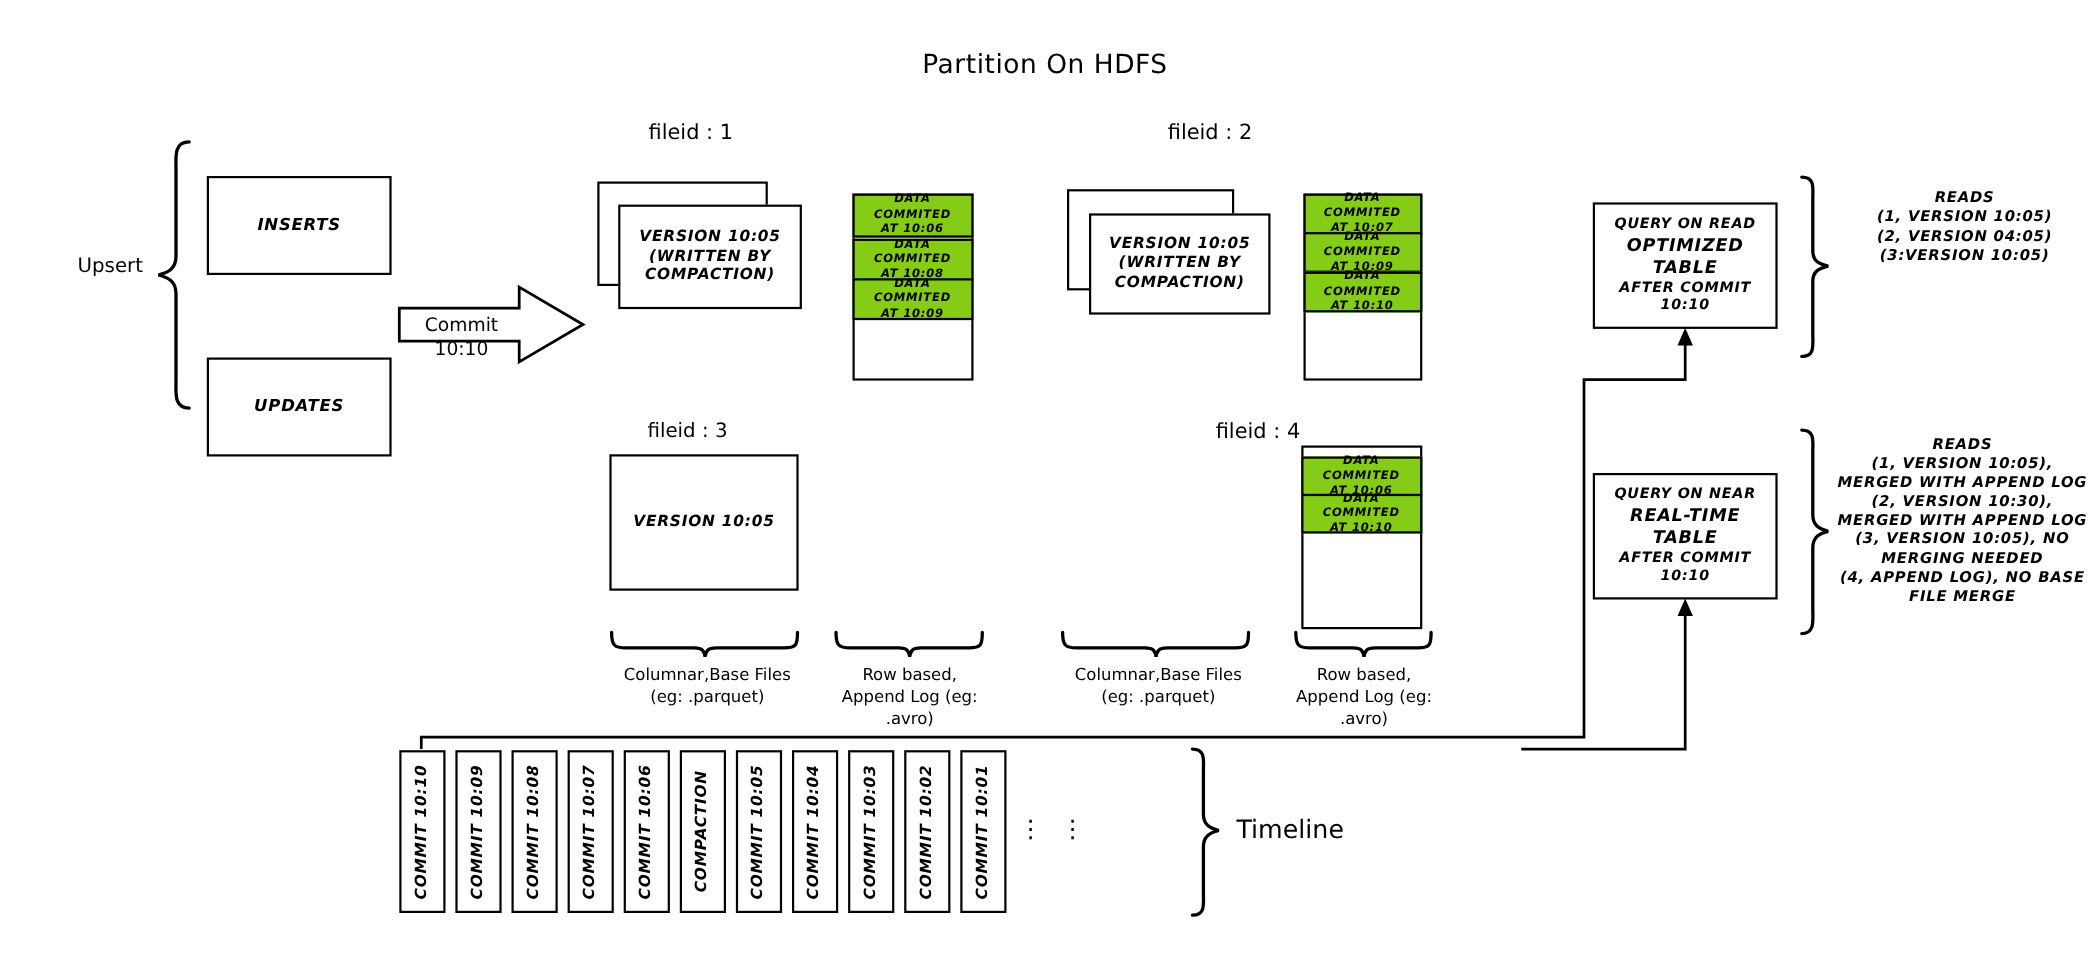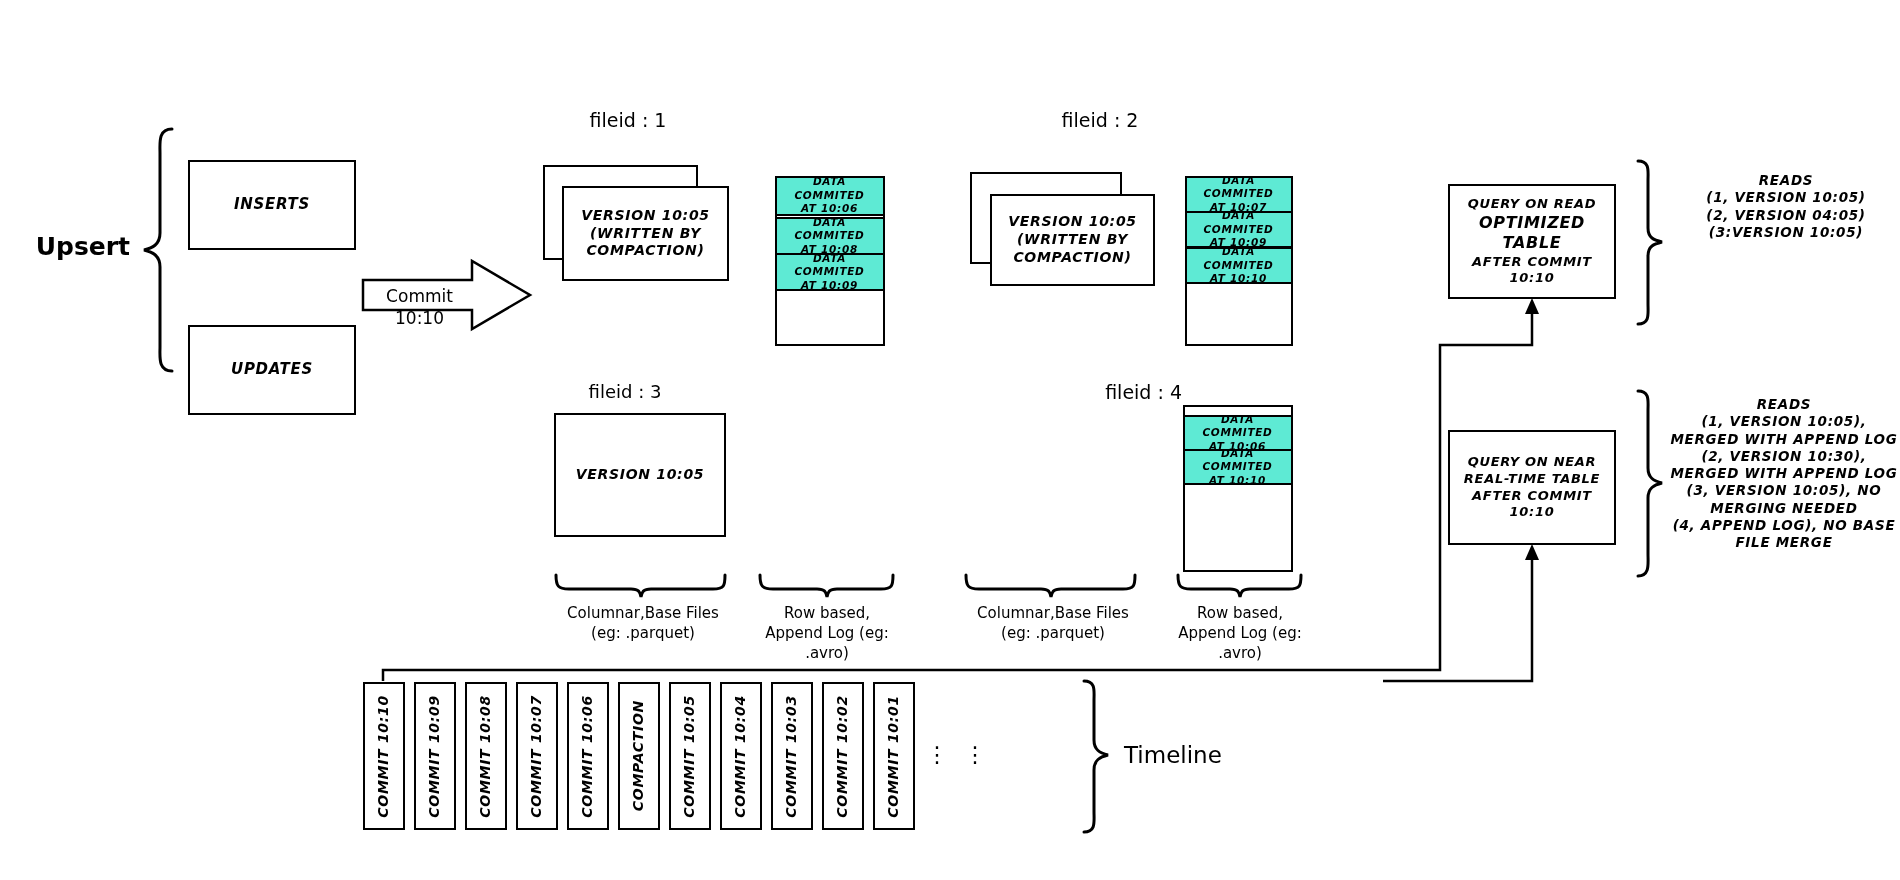--- a/index.html
+++ b/index.html
@@ -11,35 +11,36 @@
   
   .title{font-size:24px;letter-spacing:.5px;text-align:center;font-family:"DejaVu Sans", sans-serif;}
   .hand{font-family:"DejaVu Sans", sans-serif;font-weight:bold;font-style:italic;
         letter-spacing:.7px;text-align:center;line-height:1.28;}
   .plain{font-family:"DejaVu Sans", sans-serif;text-align:center;line-height:1.32;}
 
   .box{border:2.5px solid #000;background:#fff;display:flex;align-items:center;
        justify-content:center;}
   .boxq{border:2.5px solid #000;background:#fff;display:flex;align-items:center;
         justify-content:center;}
-  .logcell{border:2.5px solid #000;background:#5eead4;display:flex;align-items:center;
+  .logcell{border:2.5px solid #000;background:#84cc16;display:flex;align-items:center;
            justify-content:center;box-sizing:border-box;}
   .logframe{border:2.5px solid #000;background:#fff;box-sizing:border-box;}
 
   .vtext{writing-mode:vertical-rl;text-orientation:mixed;transform:rotate(180deg);
          white-space:nowrap;}
   svg{display:block;overflow:visible;}
 </style>
 </head>
 <body>
 
 <div class="stage">
 
-
-  <div class="abs plain" style="left:20px;top:230px;width:110px;font-size:25px;text-align:right;font-weight:bold;">Upsert</div>
+  <div class="abs title" style="left:650px;top:44px;width:600px;">Partition On HDFS</div>
+
+  <div class="abs plain" style="left:20px;top:230px;width:110px;font-size:18px;text-align:right;">Upsert</div>
 
   <svg class="abs" style="left:140px;top:125px;width:40px;height:250px;">
     <path d="M32 4 C18 4 20 18 20 28 L20 108 C20 120 12 123 4 125 C12 127 20 130 20 142 L20 222 C20 232 18 246 32 246" fill="none" stroke="#000" stroke-width="3" stroke-linecap="round"></path>
   </svg>
 
   <div class="abs box hand" style="left:188px;top:160px;width:168px;height:90px;">
     <span style="font-size:15px;">INSERTS</span>
   </div>
 
   <div class="abs box hand" style="left:188px;top:325px;width:168px;height:90px;">
@@ -154,21 +155,21 @@
 
   <div class="abs boxq hand" style="left:1448px;top:184px;width:168px;height:115px;flex-direction:column;">
     <span style="font-size:13px;">QUERY ON READ</span>
     <span style="font-size:16px;font-style:italic;">OPTIMIZED TABLE</span>
     <span style="font-size:13px;">AFTER COMMIT</span>
     <span style="font-size:13px;">10:10</span>
   </div>
 
   <div class="abs boxq hand" style="left:1448px;top:430px;width:168px;height:115px;flex-direction:column;">
     <span style="font-size:13px;text-align:center;">QUERY ON NEAR</span>
-    <span style="font-size:13px;">REAL-TIME TABLE</span>
+    <span style="font-size:16px;">REAL-TIME TABLE</span>
     <span style="font-size:13px;">AFTER COMMIT</span>
     <span style="font-size:13px;">10:10</span>
   </div>
 
   <svg class="abs" style="left:1632px;top:158px;width:36px;height:170px;">
     <path d="M6 3 C18 3 16 13 16 22 L16 70 C16 80 22 82 30 84 C22 86 16 88 16 98 L16 146 C16 156 18 166 6 166" fill="none" stroke="#000" stroke-width="3" stroke-linecap="round"></path>
   </svg>
   <div class="abs hand" style="left:1672px;top:172px;width:228px;font-size:13.5px;">
     <div>READS</div>
     <div>(1, VERSION 10:05)</div>

